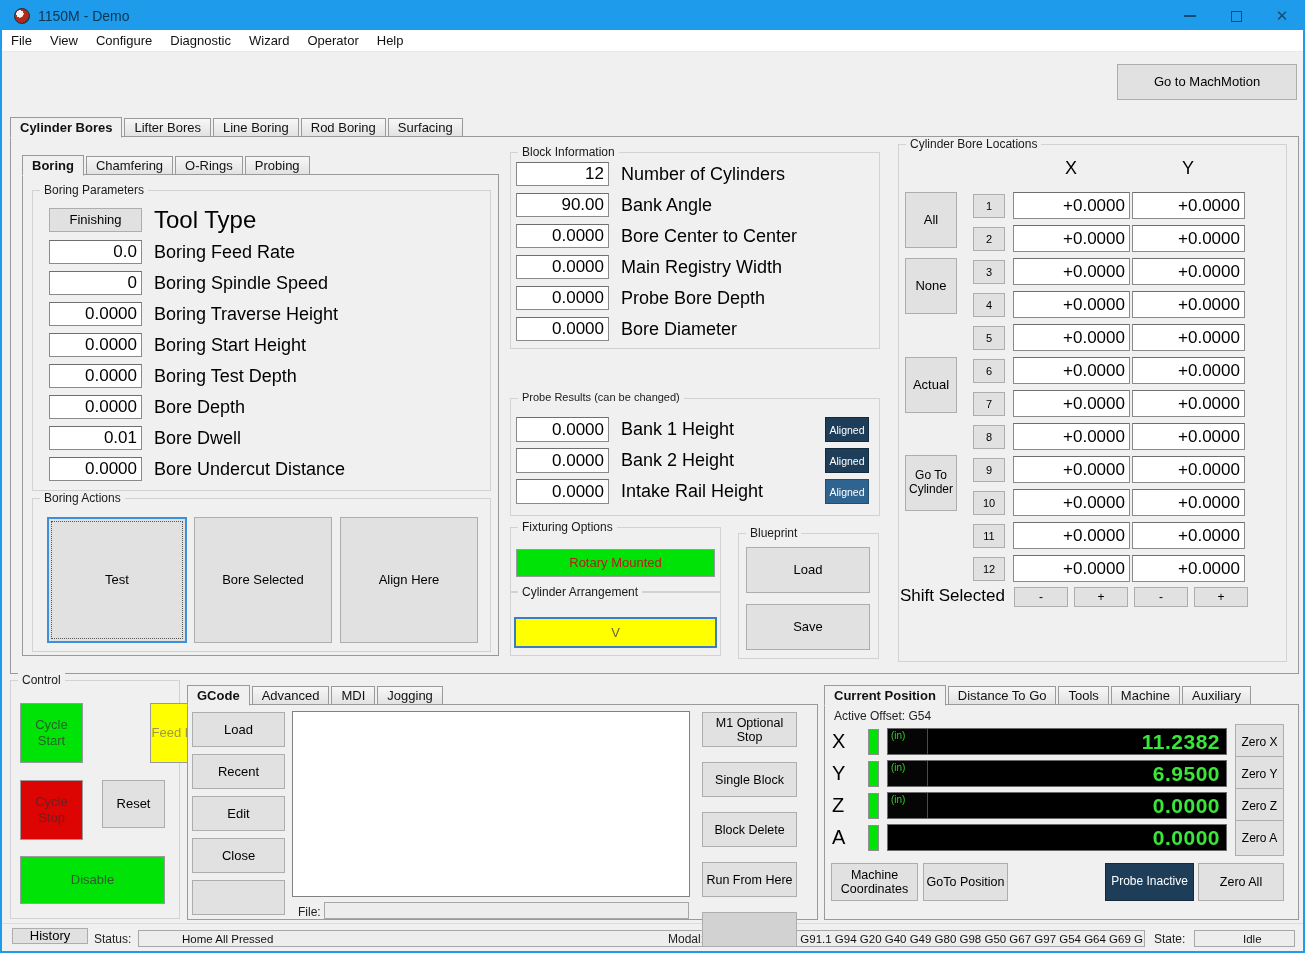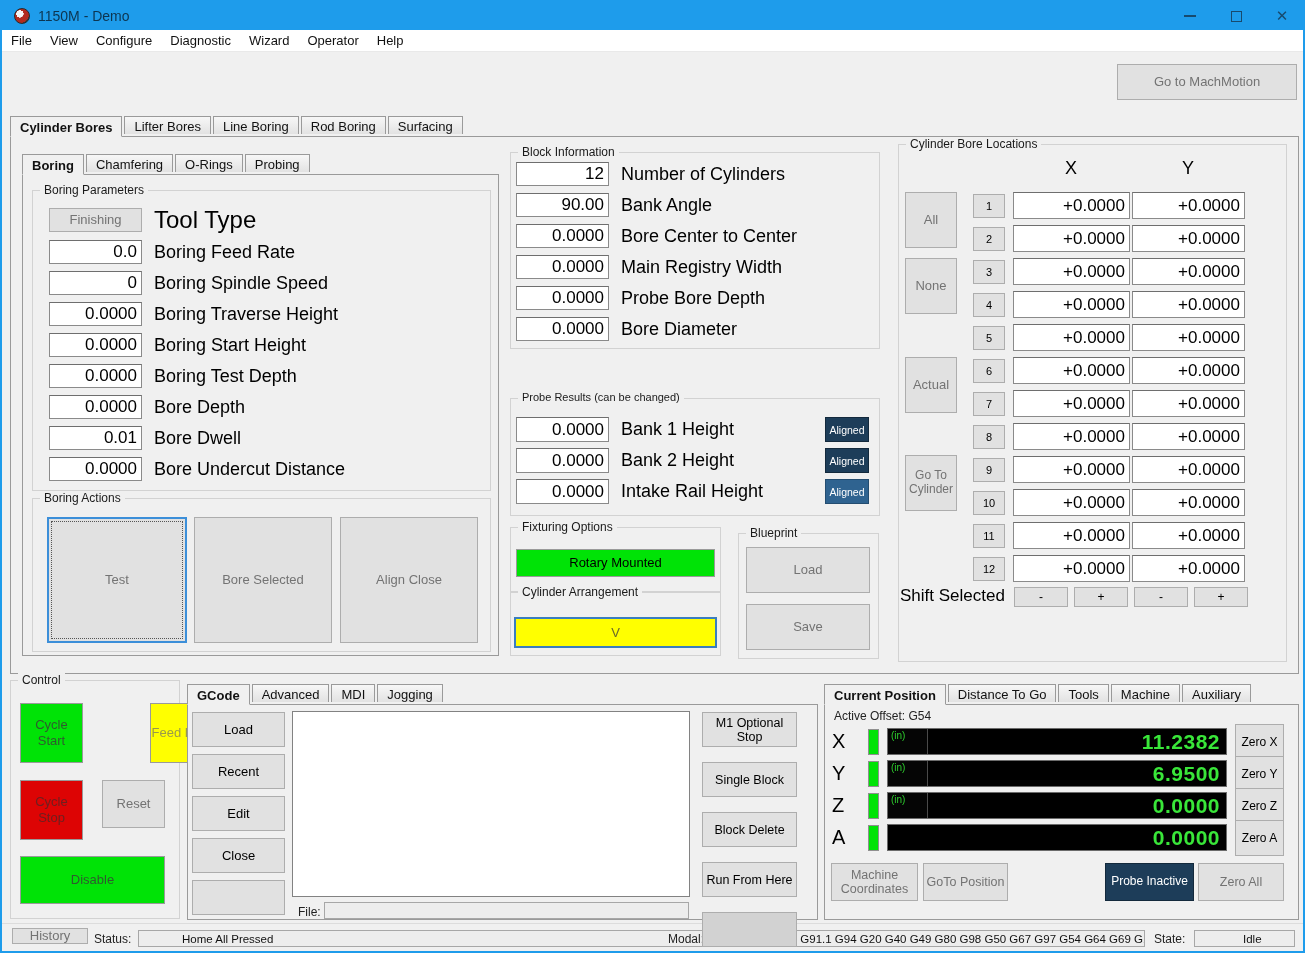--- a/index.html
+++ b/index.html
@@ -20,30 +20,30 @@
              color:#174a6e; font-size:15px; }
   .maxi-glyph { width:11px; height:11px; border:1.5px solid #174a6e; display:block; }
   .mini-glyph { width:12px; height:2px; background:#174a6e; display:block; }
 
   
   .menubar { position:absolute; left:0; top:30px; width:1301px; height:22px; background:#ffffff;
              display:flex; align-items:center; border-bottom:1px solid #e9e9e9; }
   .menu-item { font-size:13px; color:#111; padding:0 9px; }
 
   
-  .btn { position:absolute; background:#e1e1e1; border:1px solid #adadad; color:#737373;
+  .btn { position:absolute; background:#e1e1e1; border:1px solid #adadad; color:#000000;
          display:flex; align-items:center; justify-content:center; text-align:center;
          font-size:13px; line-height:1.15; }
   .gb { position:absolute; border:1px solid #d2d2d2; }
   .gb-label { position:absolute; top:-8px; left:7px; background:#f0f0f0; padding:0 4px;
               font-size:12px; color:#1a1a1a; white-space:nowrap; }
   .biglabel { position:absolute; font-size:18px; color:#000; white-space:nowrap; }
 
   
-  .tabstrip { position:absolute; display:flex; align-items:flex-start; height:21px; z-index:2; }
+  .tabstrip { position:absolute; display:flex; align-items:center; height:21px; z-index:2; }
   .tab { height:18px; padding:1px 9px 0 9px; margin-right:2px; font-size:13px; white-space:nowrap;
          background:linear-gradient(#f7f7f7,#e2e2e2); border:1px solid #9a9a9a; border-bottom:none;
          display:flex; align-items:center; color:#111; }
   .tabstrip .tab:first-child { font-weight:bold; height:21px; background:#f0f0f0;
          margin-bottom:-1px; border-bottom:1px solid #f0f0f0; z-index:3; }
   .tabpage { position:absolute; border:1px solid #9a9a9a; background:#f0f0f0; }
 
   
   .rows { position:absolute; display:flex; flex-direction:column; }
   .prow { display:flex; align-items:center; }
@@ -221,21 +221,21 @@
         <div class="plabel">Bore Undercut Distance</div>
       </div>
 
   </div>
 
   <div class="gb" style="left:30px; top:498px; width:459px; height:154px; z-index:2;">
     <span class="gb-label">Boring Actions</span>
   </div>
   <div class="btn focus-btn" style="left:45px; top:517px; width:140px; height:126px; z-index:2;">Test</div>
   <div class="btn" style="left:192px; top:517px; width:138px; height:126px; z-index:2;">Bore Selected</div>
-  <div class="btn" style="left:338px; top:517px; width:138px; height:126px; z-index:2;">Align Close</div>
+  <div class="btn" style="left:338px; top:517px; width:138px; height:126px; z-index:2;">Align Here</div>
 
   <div class="gb" style="left:508px; top:152px; width:370px; height:197px; z-index:2;">
     <span class="gb-label">Block Information</span>
   </div>
   <div class="rows" style="left:514px; top:162px; gap:7px; z-index:2;">
 
       <div class="prow">
         <div class="pfield">12</div>
         <div class="plabel">Number of Cylinders</div>
       </div>
@@ -288,21 +288,21 @@
         <div class="pfield" style="height:25px;">0.0000</div>
         <div class="plabel">Intake Rail Height</div>
         <div class="aligned-btn">Aligned</div>
       </div>
 
   </div>
 
   <div class="gb" style="left:508px; top:527px; width:211px; height:65px; z-index:2;">
     <span class="gb-label">Fixturing Options</span>
   </div>
-  <div class="ctl-btn green" style="left:514px; top:549px; width:199px; height:28px; z-index:2; color:#000000;">Rotary Mounted</div>
+  <div class="ctl-btn green" style="left:514px; top:549px; width:199px; height:28px; z-index:2; color:#b91c1c;">Rotary Mounted</div>
 
   <div class="gb" style="left:508px; top:592px; width:211px; height:64px; z-index:2;">
     <span class="gb-label">Cylinder Arrangement</span>
   </div>
   <div class="ctl-btn yellow" style="left:512px; top:617px; width:203px; height:31px; border:2px solid #3a7ebf; color:#6a6a2a; z-index:2;">V</div>
 
   <div class="gb" style="left:736px; top:533px; width:141px; height:126px; z-index:2;">
     <span class="gb-label">Blueprint</span>
   </div>
   <div class="btn" style="left:744px; top:547px; width:124px; height:46px; z-index:2;">Load</div>

